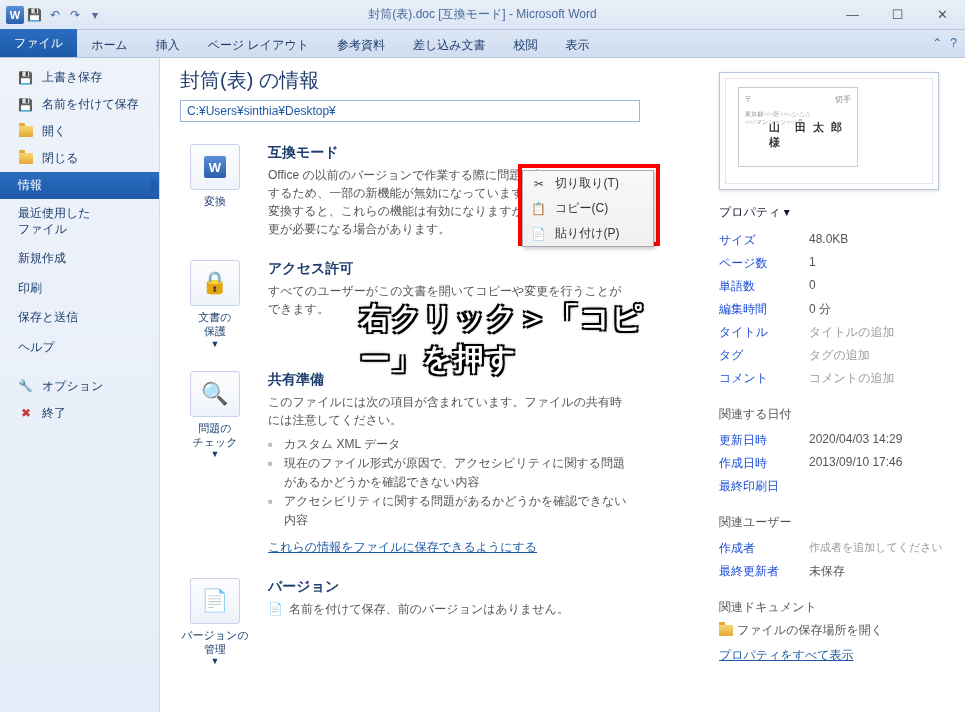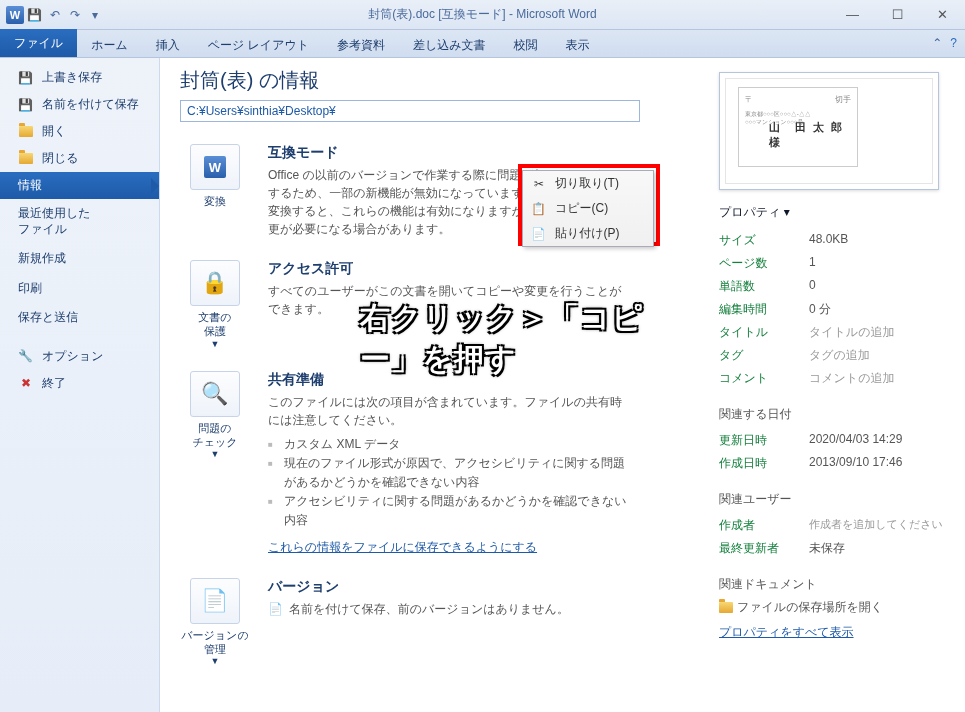--- a/index.html
+++ b/index.html
@@ -50,21 +50,21 @@
 
 
 .prop-panel { width:260px; padding:14px 18px 0 14px; }
 .doc-thumb { width:220px; height:118px; border:1px solid #b6c5db; background:#fff; margin-bottom:14px; position:relative; box-shadow:0 1px 3px rgba(0,0,0,0.15); }
 .doc-thumb::before { content:""; position:absolute; inset:5px; border:1px solid #e5e5e5; }
 .thumb-envelope { position:absolute; left:18px; top:14px; width:120px; height:80px; border:1px solid #ccc; background:#fff; }
 .thumb-txt { position:absolute; font-size:8px; color:#888; }
 .thumb-name { position:absolute; left:30px; bottom:16px; font-size:11px; color:#333; font-weight:bold; letter-spacing:2px; }
 .prop-head { font-size:12px; color:#0f172a; margin-bottom:8px; }
 .prop-row { display:flex; font-size:12px; padding:3px 0; }
-.prop-row .k { width:90px; color:#15803d; }
+.prop-row .k { width:90px; color:#1d4ed8; }
 .prop-row .v { color:#555; }
 .prop-row .v.placeholder { color:#999; }
 .prop-section-title { font-size:12px; color:#555; margin-top:16px; margin-bottom:6px; }
 .prop-link { font-size:12px; color:#1e5aa8; text-decoration:underline; margin-top:8px; display:inline-block; }
 .prop-file { font-size:12px; color:#555; display:flex; align-items:center; gap:4px; margin-top:4px; }
 
 
 .ctx-border { position:absolute; left:358px; top:106px; width:142px; height:82px; border:4px solid #ff0000; z-index:50; }
 .ctx-menu { position:absolute; left:362px; top:112px; width:132px; background:linear-gradient(#f8f8f8,#f0f0f0); border:1px solid #aab; box-shadow:2px 2px 4px rgba(0,0,0,0.2); z-index:51; }
 .ctx-item { display:flex; align-items:center; gap:8px; padding:4px 8px; font-size:12px; color:#333; }
@@ -137,20 +137,21 @@
         <span>閉じる</span>
       </div>
     <div class="bs-item selected">
         <span>情報</span>
       </div>
     <div class="bs-plain" style="white-space:pre-line;">最近使用した
 ファイル</div>
     <div class="bs-plain">新規作成</div>
     <div class="bs-plain">印刷</div>
     <div class="bs-plain">保存と送信</div>
+    <div class="bs-plain">ヘルプ</div>
     <div class="bs-sep"></div>
     <div class="bs-item">
         <span class="ic">🔧</span>
         <span>オプション</span>
       </div>
     <div class="bs-item">
         <span class="ic" style="color:#c33;">✖</span>
         <span>終了</span>
       </div>
   </div>
@@ -278,20 +279,24 @@
 
     <div class="prop-section-title">関連する日付</div>
     <div class="prop-row">
         <span class="k">更新日時</span>
         <span class="v">2020/04/03 14:29</span>
       </div>
     <div class="prop-row">
         <span class="k">作成日時</span>
         <span class="v">2013/09/10 17:46</span>
       </div>
+    <div class="prop-row">
+        <span class="k">最終印刷日</span>
+        <span class="v"></span>
+      </div>
 
     <div class="prop-section-title">関連ユーザー</div>
     <div class="prop-row">
         <span class="k">作成者</span>
         <span class="v placeholder" style="font-size:11px;">作成者を追加してください</span>
       </div>
     <div class="prop-row">
         <span class="k">最終更新者</span>
         <span class="v">未保存</span>
       </div>

